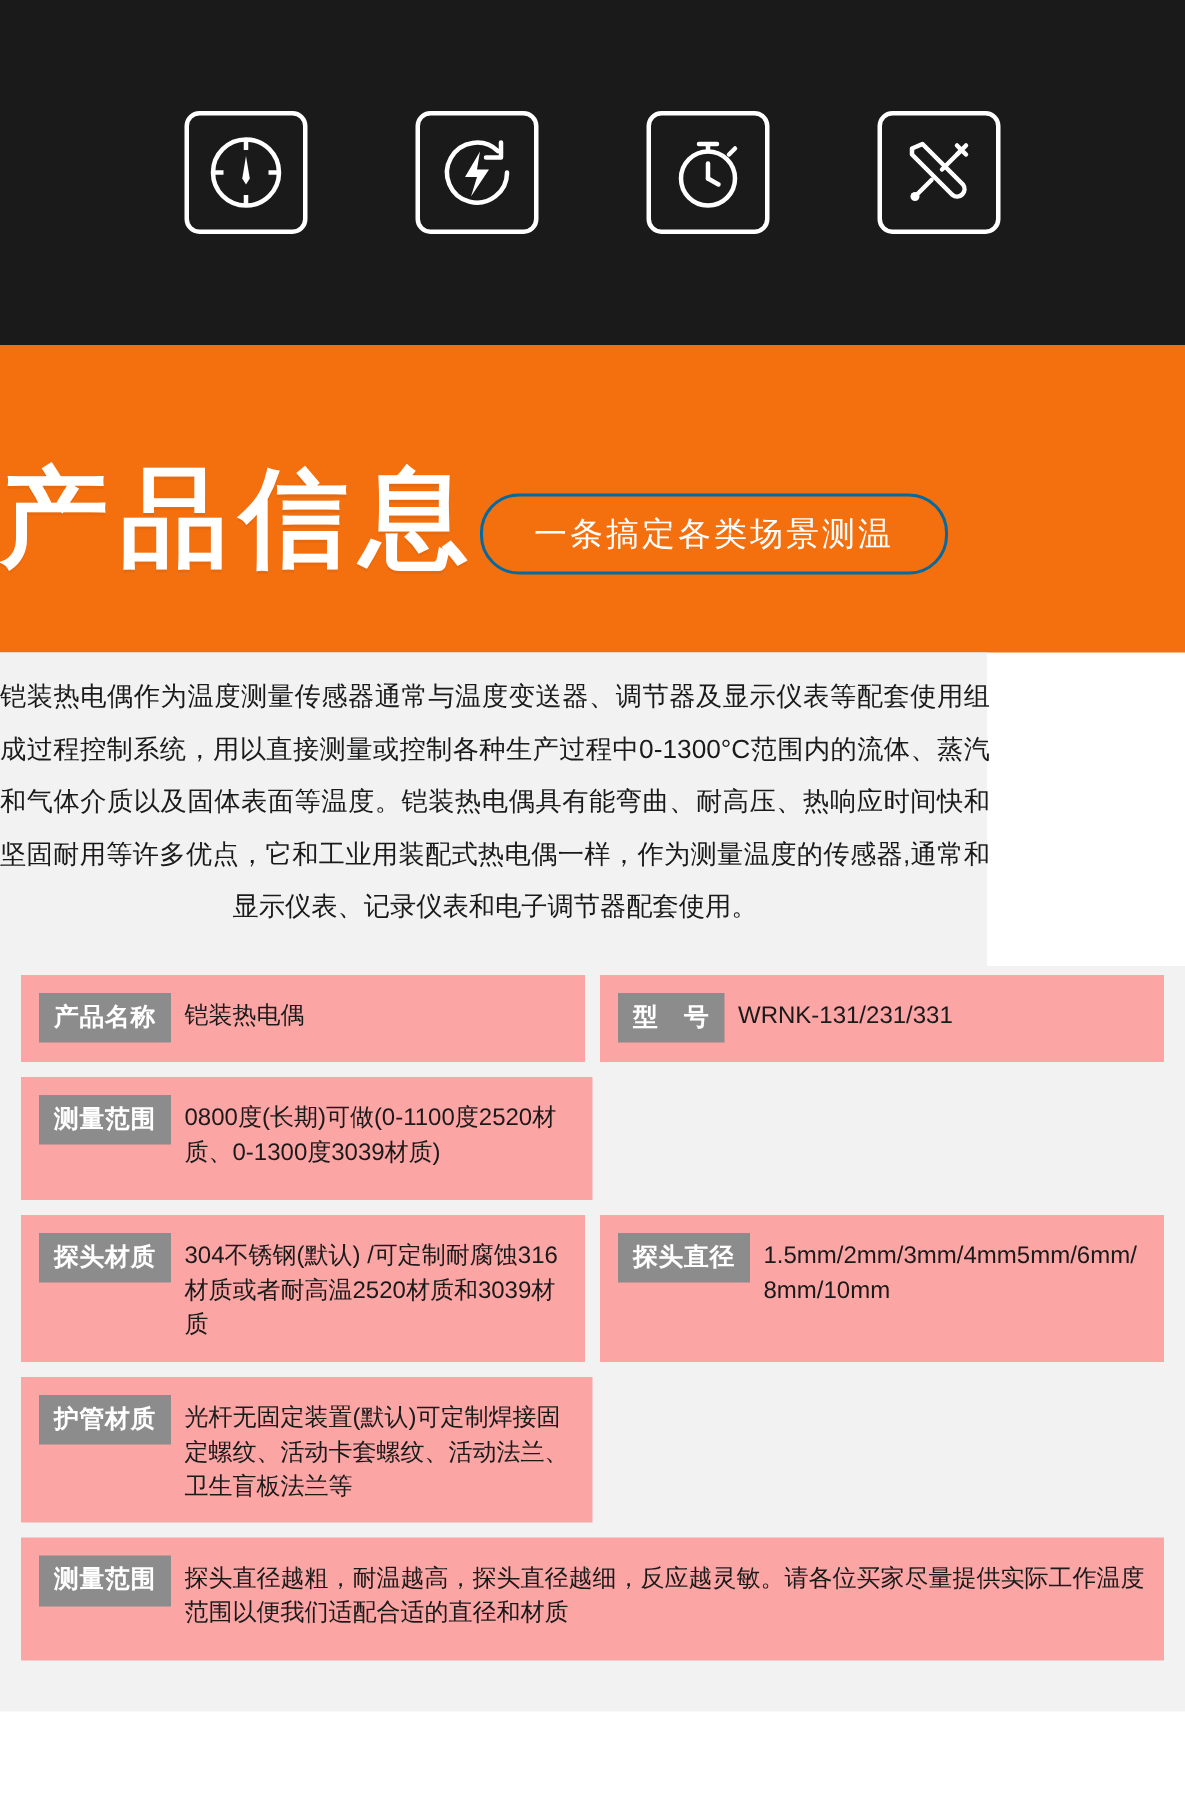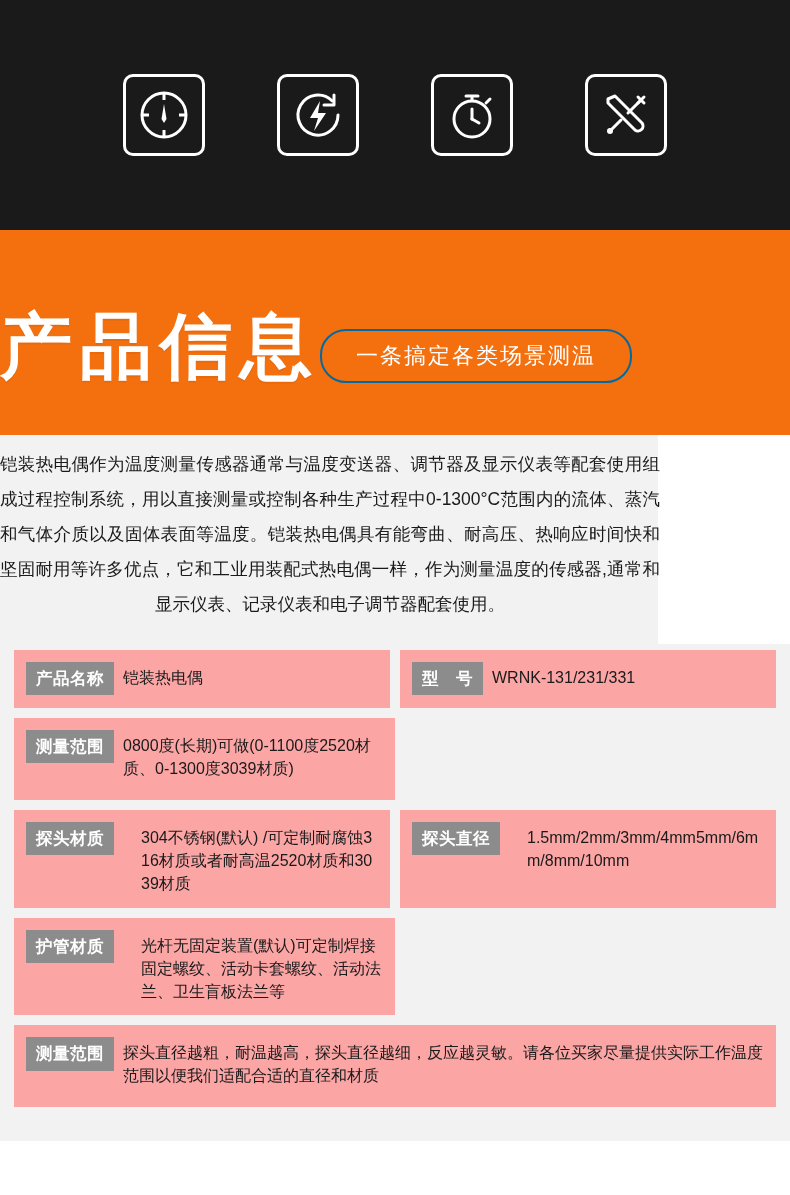--- a/index.html
+++ b/index.html
@@ -131,21 +131,20 @@
     line-height: 1.45;
     margin-left: 9px;
     padding-top: 4px;
     word-break: break-all;
   }
   .spec-cell.tall {
     min-height: 82px;
   }
   .spec-cell.taller {
     min-height: 92px;
-    gap: 18px;
   }
 </style>
 </head>
 <body>
 
 <div class="icon-bar">
 
   <div class="icon-box">
     <svg width="56" height="56" viewBox="0 0 56 56">
       <circle cx="28" cy="28" r="22" fill="none" stroke="#fff" stroke-width="3"></circle>

